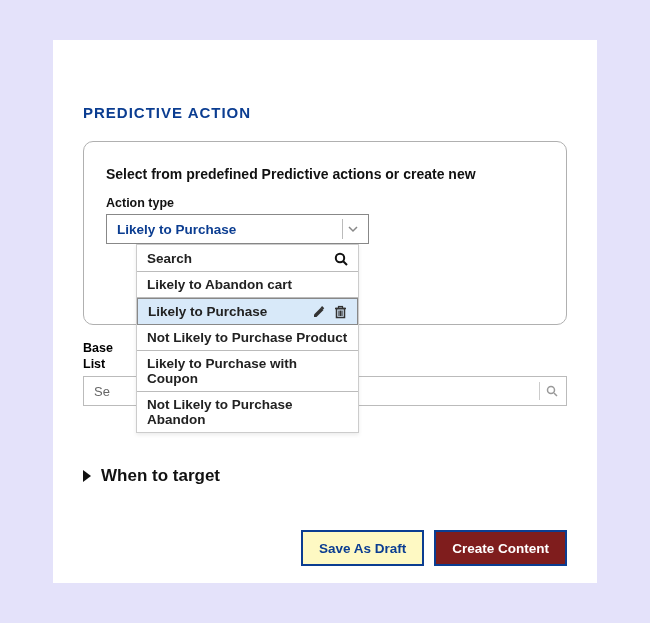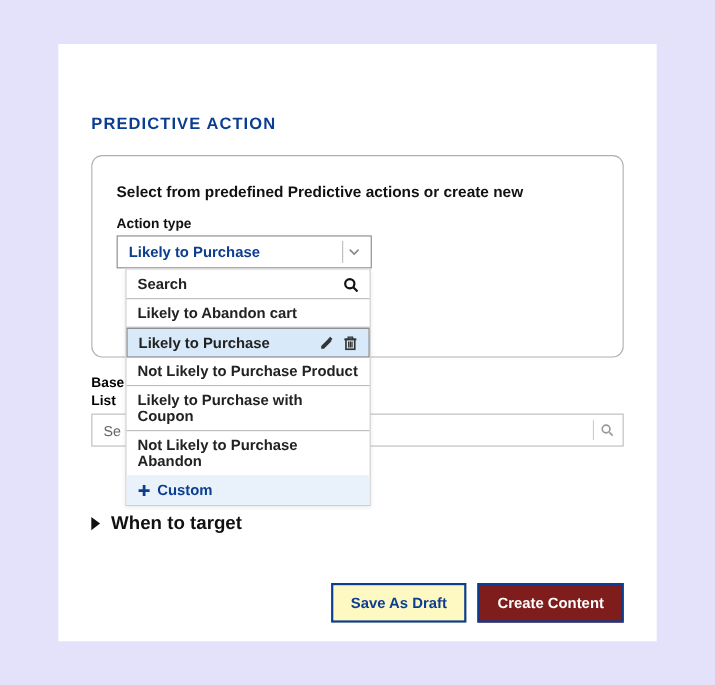--- a/index.html
+++ b/index.html
@@ -40,21 +40,21 @@
     margin-bottom: 14px;
   }
   .field-label {
     font-size: 12.5px;
     font-weight: 700;
     color: #111;
     margin-bottom: 4px;
   }
   .select-wrap {
     position: relative;
-    width: 232px;
+    width: 263px;
   }
   .select-box {
     border: 1px solid #888;
     background: #fff;
     height: 30px;
     display: flex;
     align-items: center;
     justify-content: space-between;
     padding: 0 6px 0 10px;
     cursor: pointer;
@@ -67,21 +67,21 @@
   .select-caret {
     border-left: 1px solid #bbb;
     height: 20px;
     width: 20px;
     display: flex;
     align-items: center;
     justify-content: center;
   }
   .dropdown {
     position: absolute;
-    left: 8px;
+    left: 30px;
     top: 30px;
     width: 223px;
     background: #fff;
     border: 1px solid #ccc;
     z-index: 10;
     box-shadow: 0 2px 4px rgba(0,0,0,0.08);
   }
   .dd-search {
     display: flex;
     align-items: center;
@@ -263,29 +263,20 @@
         <div class="dd-item">
           <span>Not Likely to Purchase Product</span>
         </div>
         <div class="dd-item">
           <span>Likely to Purchase with Coupon</span>
         </div>
         <div class="dd-item" style="border-bottom:none">
           <span>Not Likely to Purchase Abandon</span>
         </div>
 
-        <div class="dd-custom">
-          <span>
-            <svg width="12" height="12" viewBox="0 0 12 12">
-                <line x1="6" y1="1" x2="6" y2="11" stroke="#0b3d91" stroke-width="2.5"></line>
-                <line x1="1" y1="6" x2="11" y2="6" stroke="#0b3d91" stroke-width="2.5"></line>
-              </svg>
-          </span>
-          <span>Custom</span>
-        </div>
       </div>
     </div>
   </div>
 
   <div class="lower-area">
     <div class="base-label">
       <span>Base</span><br>
       <span>List</span>
     </div>
     <div class="search-field">

